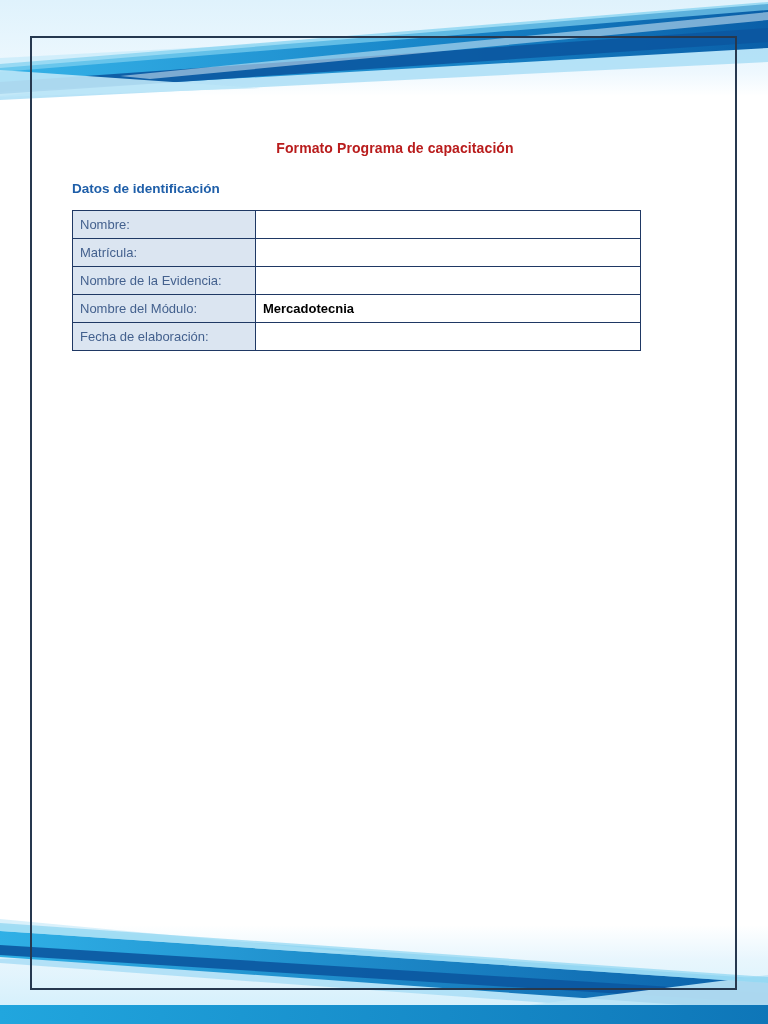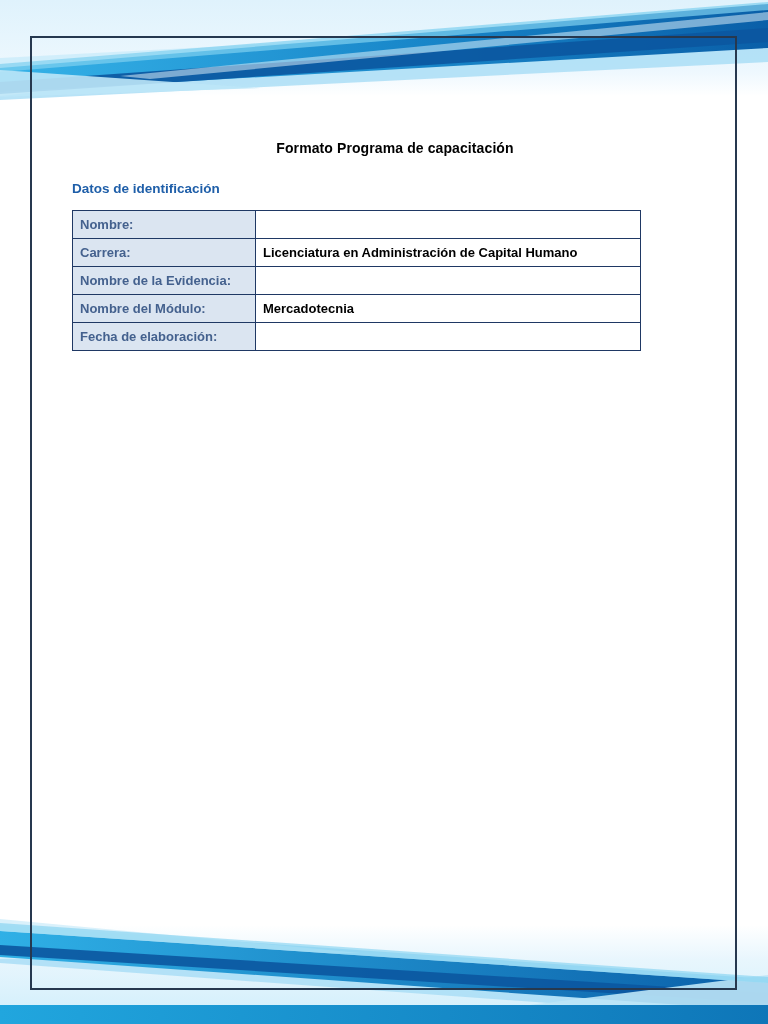--- a/index.html
+++ b/index.html
@@ -19,21 +19,21 @@
     position: absolute;
     left: 30px; right: 31px; top: 36px; bottom: 34px;
     border: 2px solid #26384f;
     z-index: 2;
     pointer-events: none;
   }
   .content { position: absolute; top: 0; left: 0; width: 768px; z-index: 3; }
   .doc-title {
     margin-top: 140px;
     text-align: center;
-    color: #000000;
+    color: #b91c1c;
     font-size: 14px;
     font-weight: bold;
     letter-spacing: 0.1px;
     padding-left: 22px;
   }
   .section-heading {
     margin: 25px 0 0 72px;
     color: #1f5fa9;
     font-size: 13.5px;
     font-weight: bold;
@@ -50,21 +50,21 @@
     font-size: 13px;
     padding: 0 7px;
     vertical-align: middle;
     overflow: hidden;
     white-space: nowrap;
   }
   .id-table td.lbl {
     width: 183px;
     background: #dbe5f1;
     color: #44618e;
-    font-weight: bold;
+    font-weight: normal;
   }
   .id-table td.val {
     color: #000000;
     font-weight: bold;
   }
 </style>
 </head>
 <body>
 
 <svg class="deco deco-top" width="768" height="100" viewBox="0 0 768 100" aria-hidden="true">
@@ -124,22 +124,22 @@
 
   <div class="section-heading">Datos de identificación</div>
 
   <table class="id-table">
     <tbody>
       <tr>
         <td class="lbl">Nombre:</td>
         <td class="val"></td>
       </tr>
       <tr>
-        <td class="lbl">Carrera:</td>
-        <td class="val">Licenciatura en Administración de Capital Humano</td>
+        <td class="lbl">Matrícula:</td>
+        <td class="val"></td>
       </tr>
       <tr>
         <td class="lbl">Nombre de la Evidencia:</td>
         <td class="val"></td>
       </tr>
       <tr>
         <td class="lbl">Nombre del Módulo:</td>
         <td class="val">Mercadotecnia</td>
       </tr>
       <tr>

